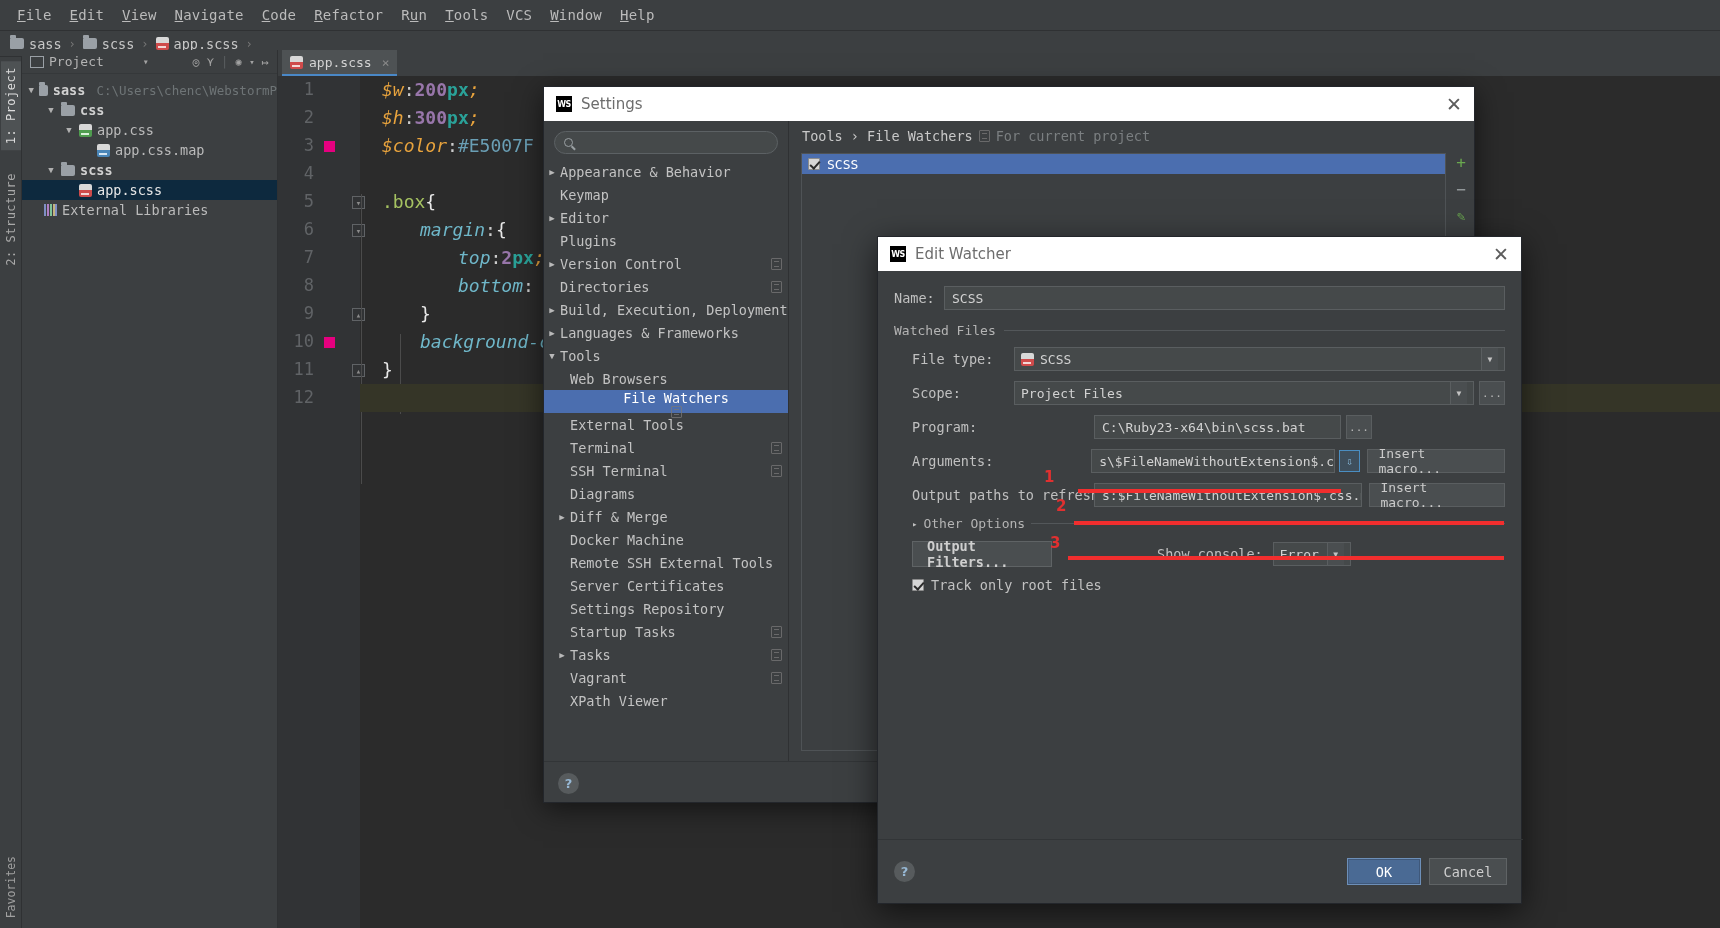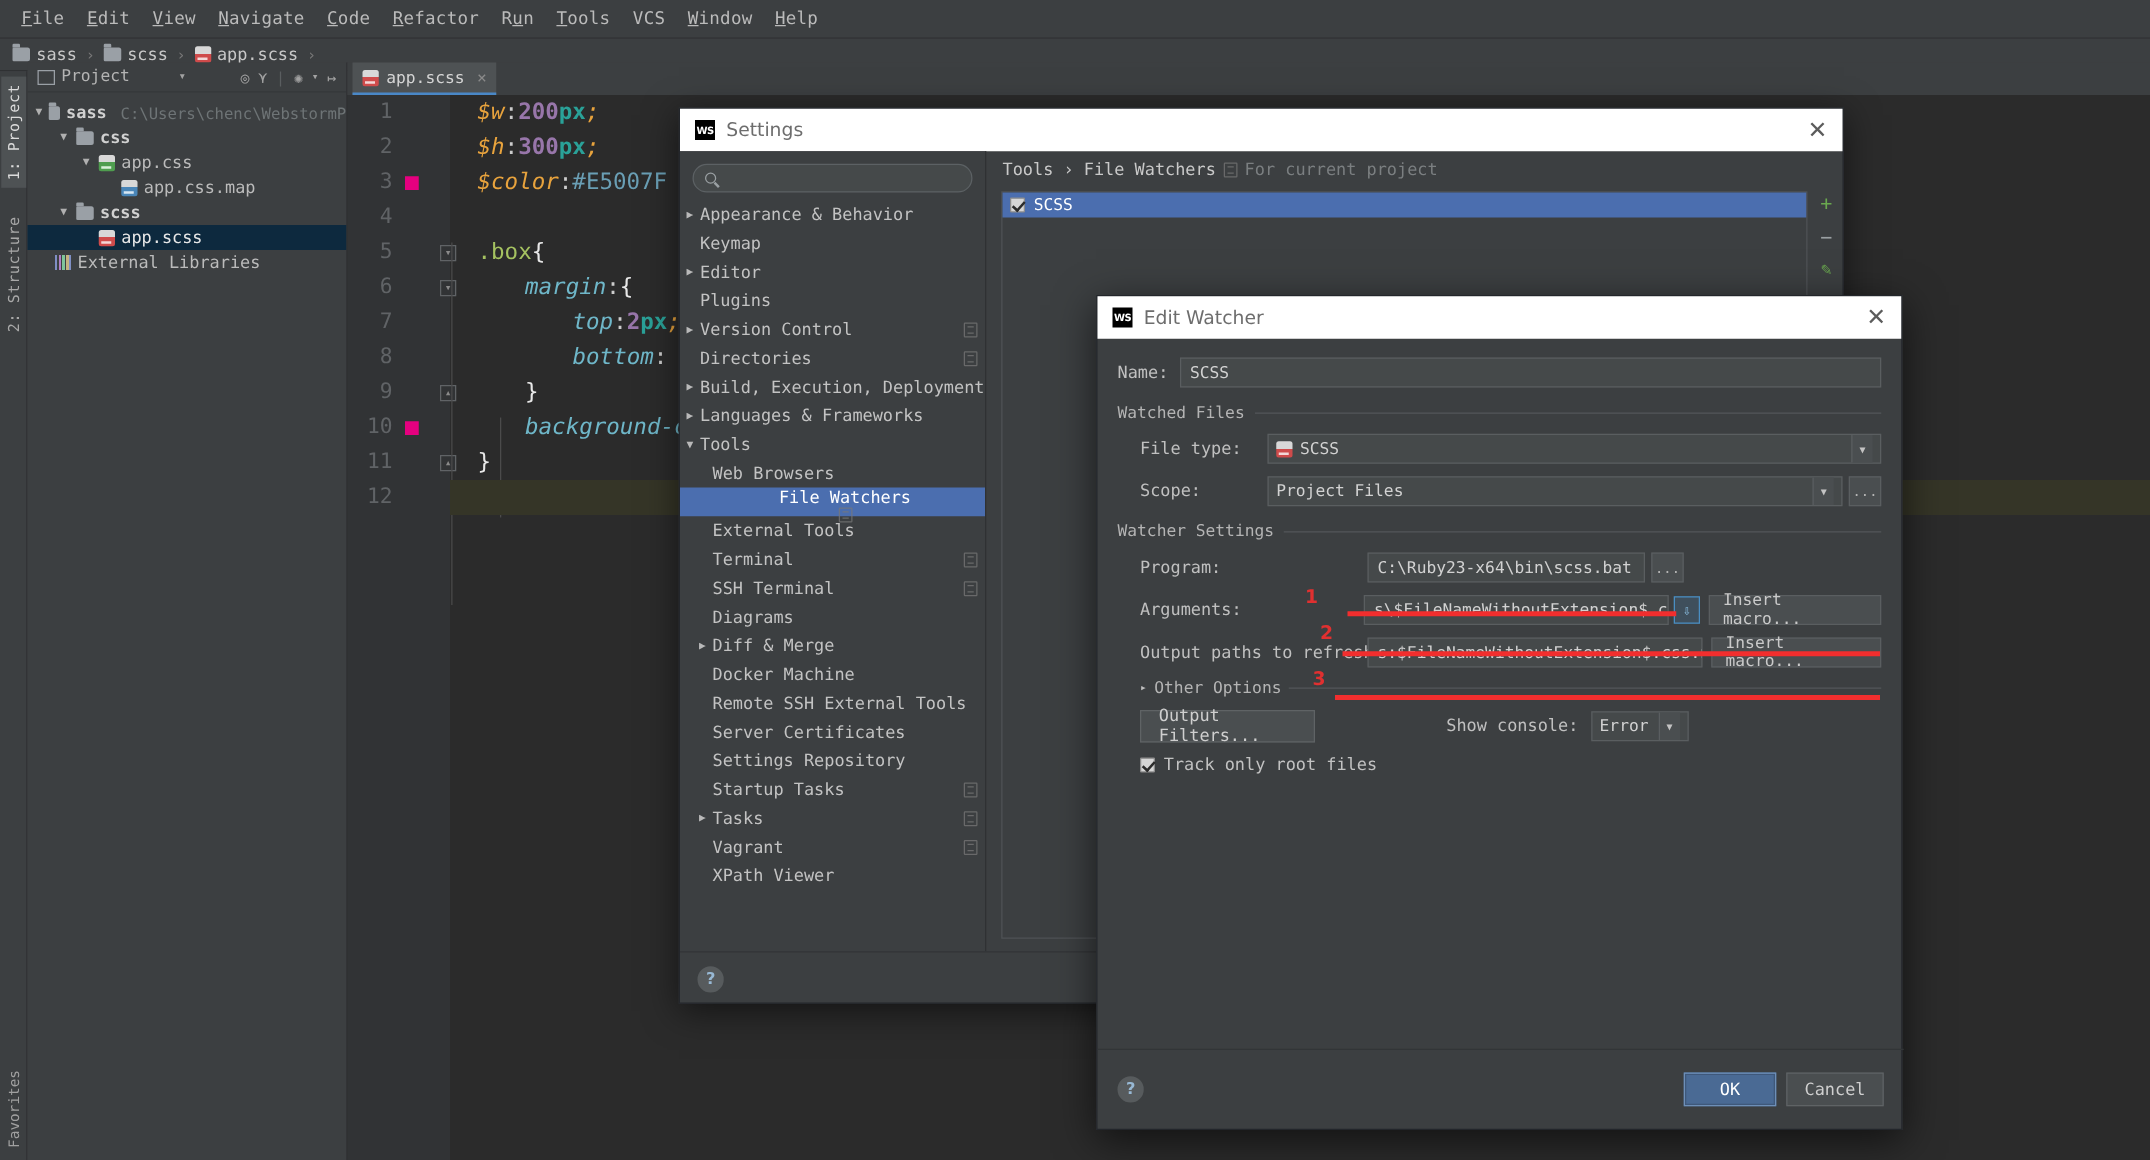--- a/index.html
+++ b/index.html
@@ -305,21 +305,21 @@
   .annot-num {
     position: absolute; color: #e03030; font-size: 15px; font-weight: bold;
     font-family: "DejaVu Sans", sans-serif;
   }
   .annot-line { position: absolute; height: 4px; background: #f22e2e; }
   .otheropts { display: flex; align-items: center; gap: 6px; font-size: 13px; color: #b4b4b4; }
   .otheropts .rule { flex: 1; height: 1px; background: #53575a; }
   .btn {
     height: 26px; background: #4a4e50; border: 1px solid #5f6365;
     display: inline-flex; align-items: center; justify-content: center;
-    padding: 0 14px; font-size: 13.5px; color: #cfcfcf;
+    padding: 0 14px; font-size: 13.5px; color: #cfcfcf; font-weight: bold;
   }
   .cbrow { display: flex; align-items: center; gap: 7px; font-size: 13.5px; color: #c2c2c2; }
   .wfooter {
     position: absolute; left: 0; bottom: 0; width: 645px; height: 64px;
     border-top: 1px solid #323537; display: flex; align-items: center; padding: 0 16px;
   }
   .btn-ok {
     height: 27px; width: 74px; background: #4a6a94; border: 1px solid #6d8fb8;
     color: #ffffff; display: flex; align-items: center; justify-content: center;
     font-size: 13.5px; box-shadow: 0 0 0 1px #3f587a inset;
@@ -678,28 +678,24 @@
 
       <div class="frow" style="padding-left:18px;">
         <span class="flabel" style="width:102px;">Scope:</span>
         <span class="combo" style="flex:1;">
           <span>Project Files</span>
           <span class="arw">▼</span>
         </span>
         <span class="ellbtn" style="margin-left:5px;">...</span>
       </div>
 
-      <div class="section-hdr">
-        <span>Watcher Settings</span>
-        <span class="rule"></span>
-      </div>
 
       <div class="frow" style="padding-left:18px;">
         <span class="flabel" style="width:182px;">Program:</span>
-        <span class="tfield" style="width:222px;">C:\Ruby23-x64\bin\scss.bat</span>
+        <span class="tfield" style="width:247px;">C:\Ruby23-x64\bin\scss.bat</span>
         <span class="ellbtn" style="margin-left:5px;">...</span>
       </div>
 
       <div class="frow" style="padding-left:18px;">
         <span class="flabel" style="width:182px;">Arguments:</span>
         <span class="tfield" style="width:247px;">s\$FileNameWithoutExtension$.css</span>
         <span class="insertic" style="margin-left:4px;">⇩</span>
         <span class="macbtn" style="margin-left:7px;">Insert macro...</span>
       </div>
 

